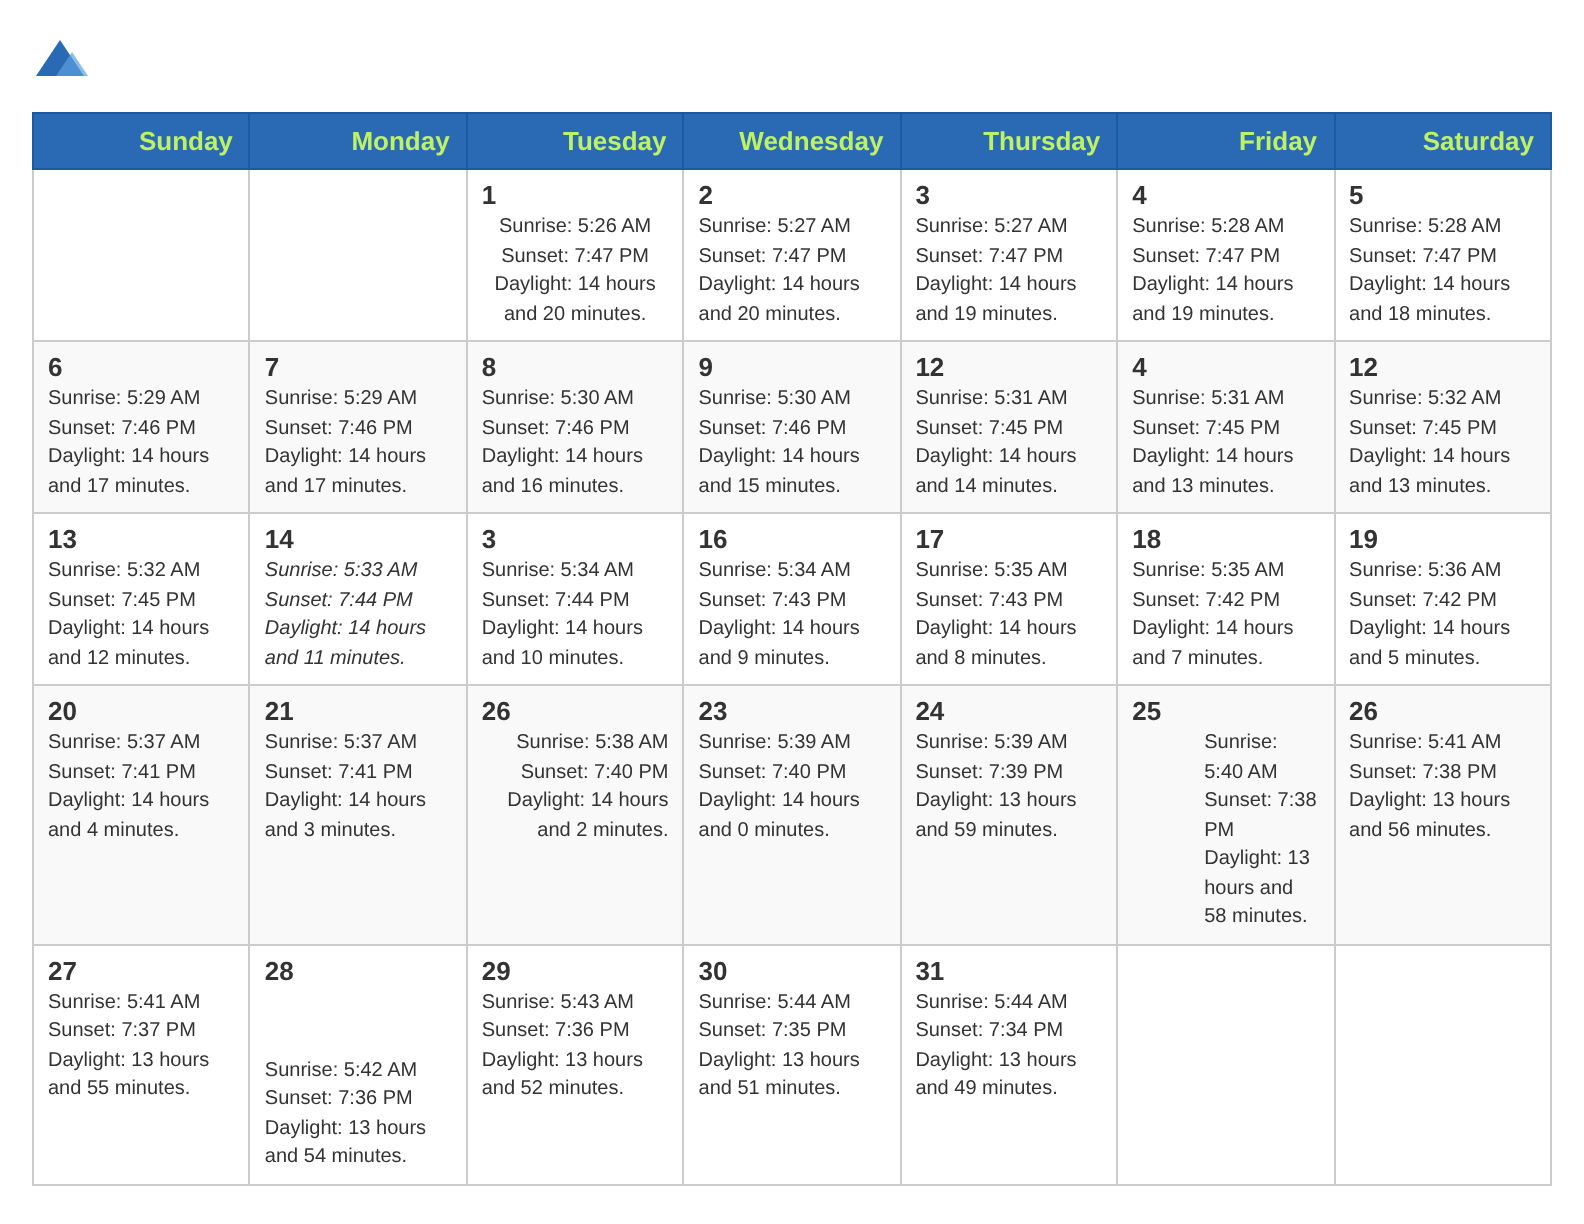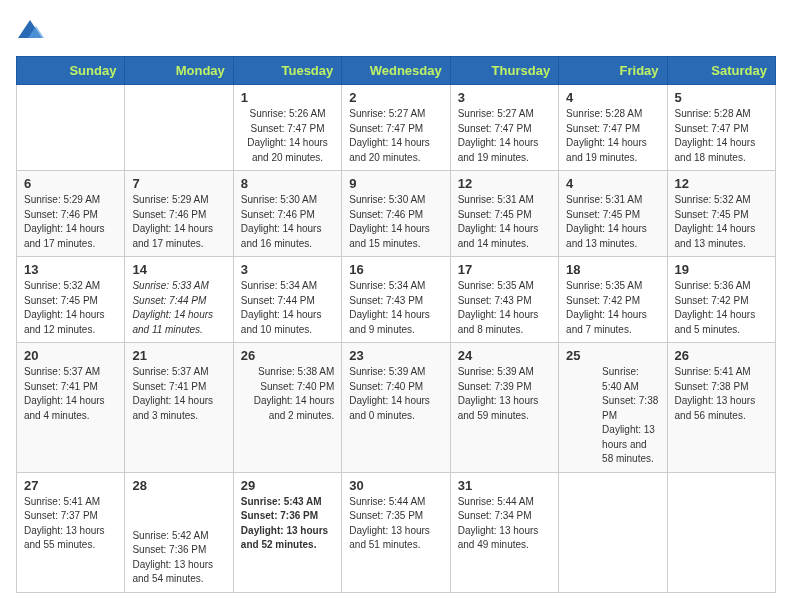--- a/index.html
+++ b/index.html
@@ -295,21 +295,21 @@
 Daylight: 13 hours and 55 minutes.</div>
         </td>
         <td>
           <span class="day-number">28</span>
           <div class="day-info" style="white-space: pre-line; margin-top: 36px;">Sunrise: 5:42 AM
 Sunset: 7:36 PM
 Daylight: 13 hours and 54 minutes.</div>
         </td>
         <td>
           <span class="day-number">29</span>
-          <div class="day-info" style="white-space: pre-line; font-weight: bold;">Sunrise: 5:43 AM
+          <div class="day-info" style="white-space: pre-line;">Sunrise: 5:43 AM
 Sunset: 7:36 PM
 Daylight: 13 hours and 52 minutes.</div>
         </td>
         <td>
           <span class="day-number">30</span>
           <div class="day-info" style="white-space: pre-line;">Sunrise: 5:44 AM
 Sunset: 7:35 PM
 Daylight: 13 hours and 51 minutes.</div>
         </td>
         <td>

